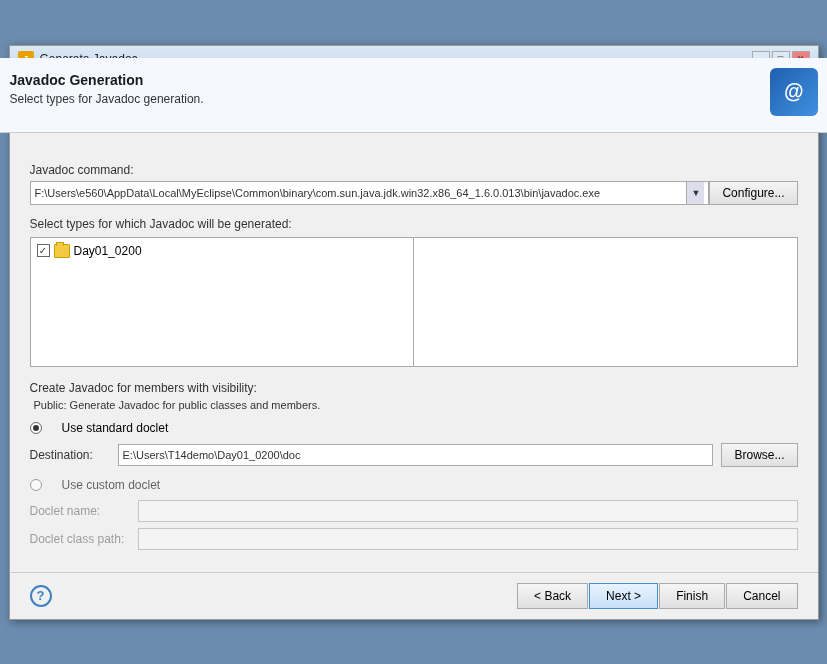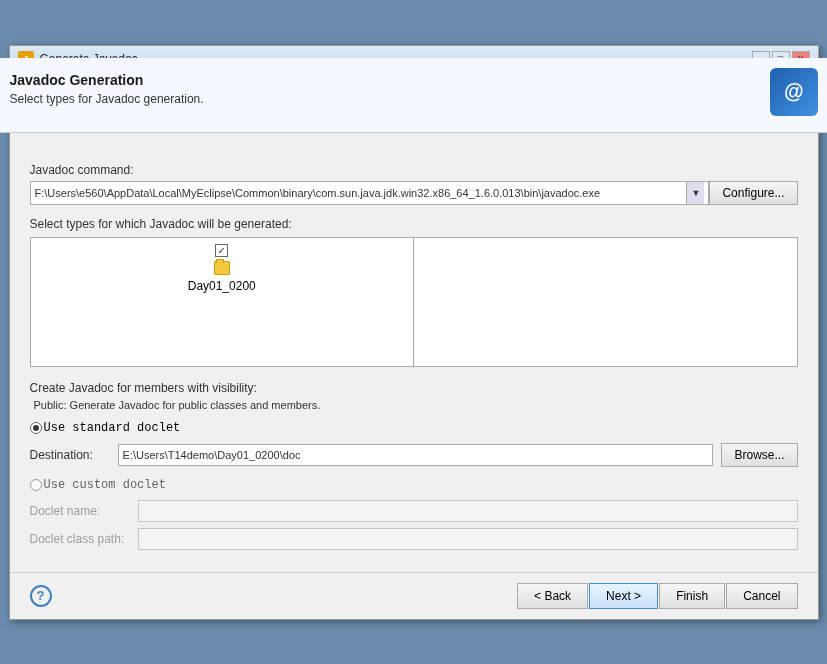--- a/index.html
+++ b/index.html
@@ -170,21 +170,20 @@
     }
     .types-right {
       flex: 1;
       padding: 4px;
     }
     .tree-item {
       display: flex;
       align-items: center;
       gap: 4px;
       padding: 2px 2px;
-      flex-direction: column;
     }
     .checkbox {
       width: 13px;
       height: 13px;
       border: 1px solid #666;
       background: white;
       display: flex;
       align-items: center;
       justify-content: center;
       flex-shrink: 0;
@@ -250,23 +249,22 @@
       font-size: 11px;
       color: #333;
       margin-left: 4px;
       margin-bottom: 10px;
     }
 
     .doclet-section { margin-bottom: 8px; }
     .doclet-radio-row {
       display: flex;
       align-items: center;
-      gap: 2px;
+      gap: 20px;
       margin-bottom: 8px;
-      font-family: Liberation Mono, monospace;
     }
     .destination-row {
       display: flex;
       align-items: center;
       gap: 8px;
       margin-bottom: 11px;
     }
     .dest-label {
       font-size: 12px;
       color: #333;

